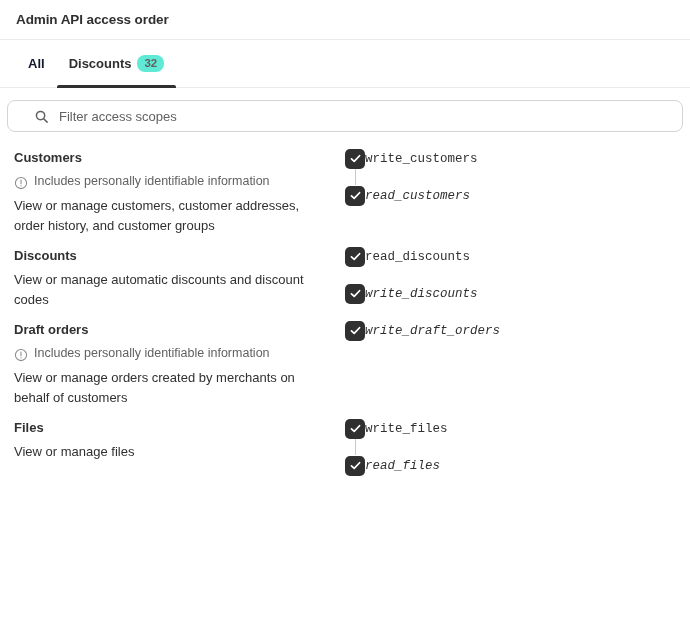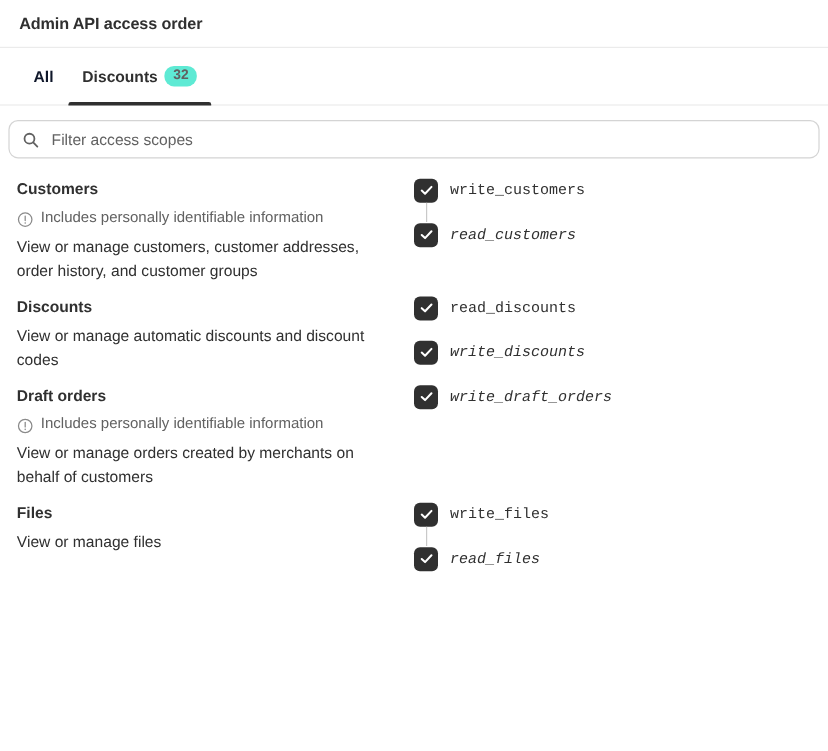--- a/index.html
+++ b/index.html
@@ -75,21 +75,21 @@
   .search-wrap {
     padding: 12px 7px 0 7px;
   }
   .search-box {
     height: 32px;
     border: 1px solid #d4d4d4;
     border-radius: 8px;
     display: flex;
     align-items: center;
     gap: 8px;
-    padding: 0 10px;
+    padding: 0 26px;
     background: #ffffff;
   }
   .search-input {
     border: none;
     outline: none;
     flex: 1;
     font-family: "Liberation Sans", sans-serif;
     font-size: 13px;
     color: #303030;
     background: transparent;
@@ -135,21 +135,20 @@
     font-size: 13px;
     color: #303030;
     line-height: 20px;
   }
 
   
   .scope-list { position: relative; }
   .scope-row {
     display: flex;
     align-items: center;
-    gap: 10px;
     height: 21px;
     margin-bottom: 16px;
     position: relative;
   }
   .scope-row:last-child { margin-bottom: 0; font-style: italic; }
   .scope-row .connector {
     position: absolute;
     left: 10px;
     top: 21px;
     width: 1px;

